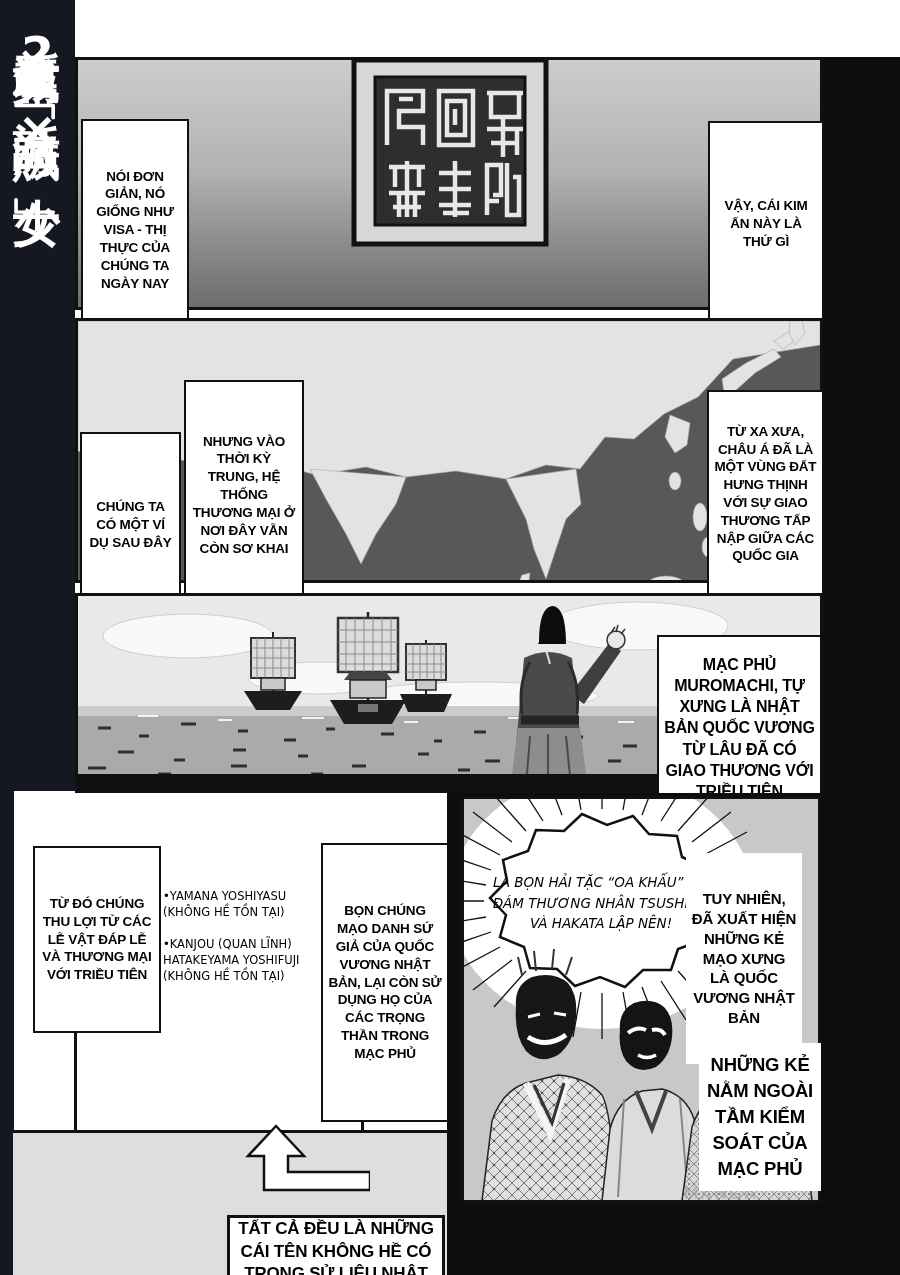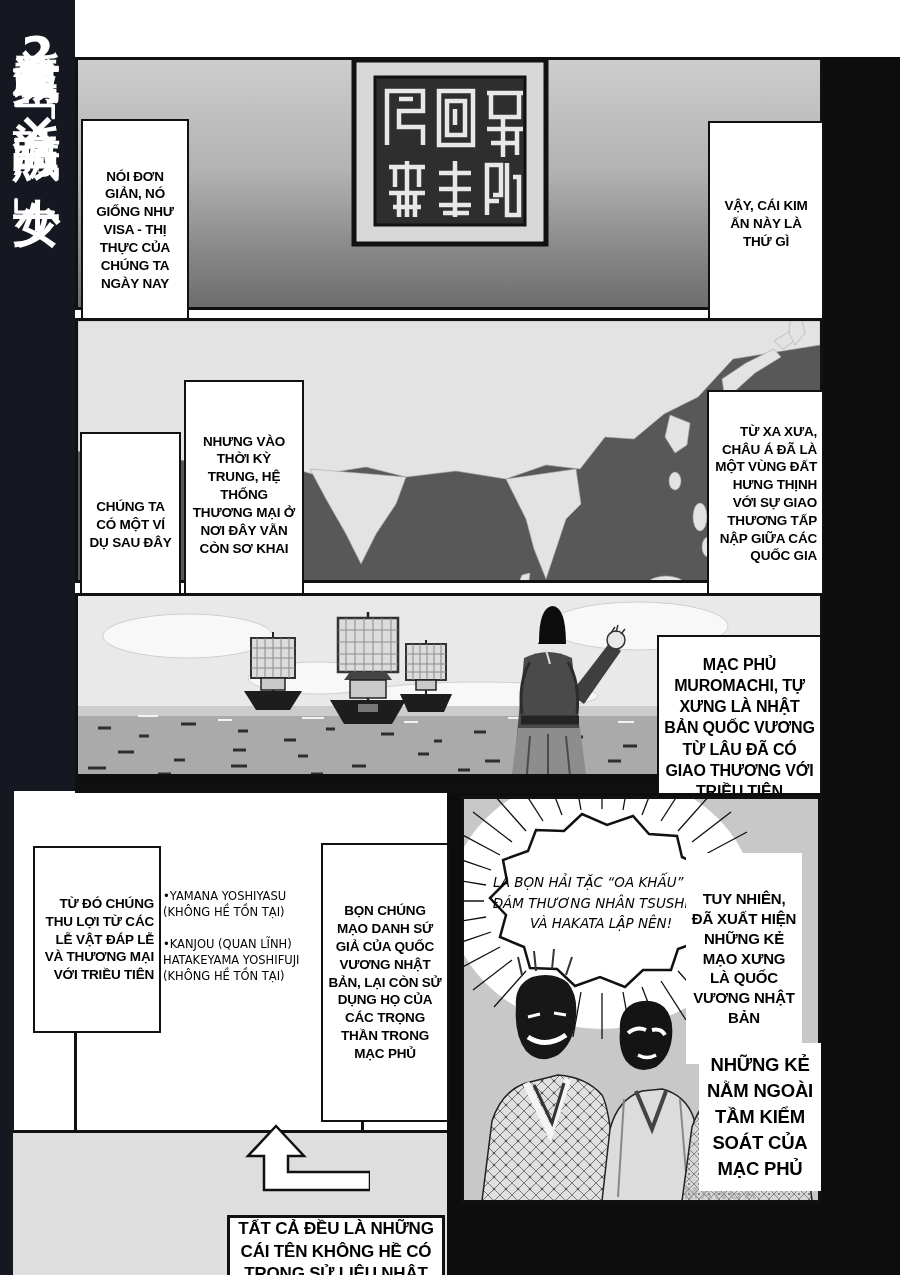--- a/index.html
+++ b/index.html
@@ -103,21 +103,21 @@
       <ellipse cx="622" cy="196" rx="7" ry="14"></ellipse>
       <ellipse cx="630" cy="226" rx="6" ry="10"></ellipse>
       <ellipse cx="588" cy="276" rx="27" ry="21"></ellipse>
       <polygon points="452,288 498,308 538,320 533,331 488,320 448,298"></polygon>
       <polygon points="498,334 558,339 556,347 500,343"></polygon>
       <ellipse cx="648" cy="252" rx="9" ry="7"></ellipse>
     </g>
   </svg>
   <div class="txtbox" style="left:2px; top:64px; width:101px; height:186px; font-size:13.5px;">CHÚNG TA CÓ MỘT VÍ DỤ SAU ĐÂY</div>
   <div class="txtbox" style="left:106px; top:12px; width:120px; height:230px; font-size:13.5px;">NHƯNG VÀO THỜI KỲ TRUNG, HỆ THỐNG THƯƠNG MẠI Ở NƠI ĐÂY VẪN CÒN SƠ KHAI</div>
-  <div class="txtbox" style="left:629px; top:22px; width:117px; height:208px; font-size:13.5px;text-align:right;">TỪ XA XƯA, CHÂU Á ĐÃ LÀ MỘT VÙNG ĐẤT HƯNG THỊNH VỚI SỰ GIAO THƯƠNG TẤP NẬP GIỮA CÁC QUỐC GIA</div>
+  <div class="txtbox" style="left:629px; top:22px; width:117px; height:208px; font-size:13.5px;">TỪ XA XƯA, CHÂU Á ĐÃ LÀ MỘT VÙNG ĐẤT HƯNG THỊNH VỚI SỰ GIAO THƯƠNG TẤP NẬP GIỮA CÁC QUỐC GIA</div>
 </div>
 
 <div class="panel panel3">
   <svg width="742" height="194" viewBox="0 0 742 194">
     <rect width="742" height="112" fill="#e9e9e9"></rect>
     <g fill="#f8f8f8" stroke="#cfcfcf" stroke-width="1">
       <ellipse cx="110" cy="40" rx="85" ry="22"></ellipse>
       <ellipse cx="240" cy="82" rx="70" ry="16"></ellipse>
       <ellipse cx="560" cy="30" rx="90" ry="24"></ellipse>
       <ellipse cx="660" cy="88" rx="70" ry="18"></ellipse>
@@ -176,21 +176,21 @@
   </svg>
 </div>
 <div class="txtbox abs" style="left:657px; top:588px; width:165px; height:186px; font-size:16px;">MẠC PHỦ MUROMACHI, TỰ XƯNG LÀ NHẬT BẢN QUỐC VƯƠNG TỪ LÂU ĐÃ CÓ GIAO THƯƠNG VỚI TRIỀU TIÊN</div>
 
 <div class="abs black-br"></div>
 <div class="abs ground"></div>
 
 <div class="vline" style="left:74px; top:983px; height:150px;"></div>
 <div class="vline" style="left:361px; top:1071px; height:62px;"></div>
 
-<div class="txtbox abs" style="left:33px; top:799px; width:128px; height:187px; font-size:13.5px; border-width:2.5px;text-align:right;">TỪ ĐÓ CHÚNG THU LỢI TỪ CÁC LỄ VẬT ĐÁP LỄ VÀ THƯƠNG MẠI VỚI TRIỀU TIÊN</div>
+<div class="txtbox abs" style="left:33px; top:799px; width:128px; height:187px; font-size:13.5px; border-width:2.5px;">TỪ ĐÓ CHÚNG THU LỢI TỪ CÁC LỄ VẬT ĐÁP LỄ VÀ THƯƠNG MẠI VỚI TRIỀU TIÊN</div>
 
 <div class="name-list">
   <div class="name-item">
     <div>•YAMANA YOSHIYASU</div>
     <div>(KHÔNG HỀ TỒN TẠI)</div>
   </div>
   <div class="name-item">
     <div>•KANJOU (QUAN LĨNH) HATAKEYAMA YOSHIFUJI</div>
     <div>(KHÔNG HỀ TỒN TẠI)</div>
   </div>

